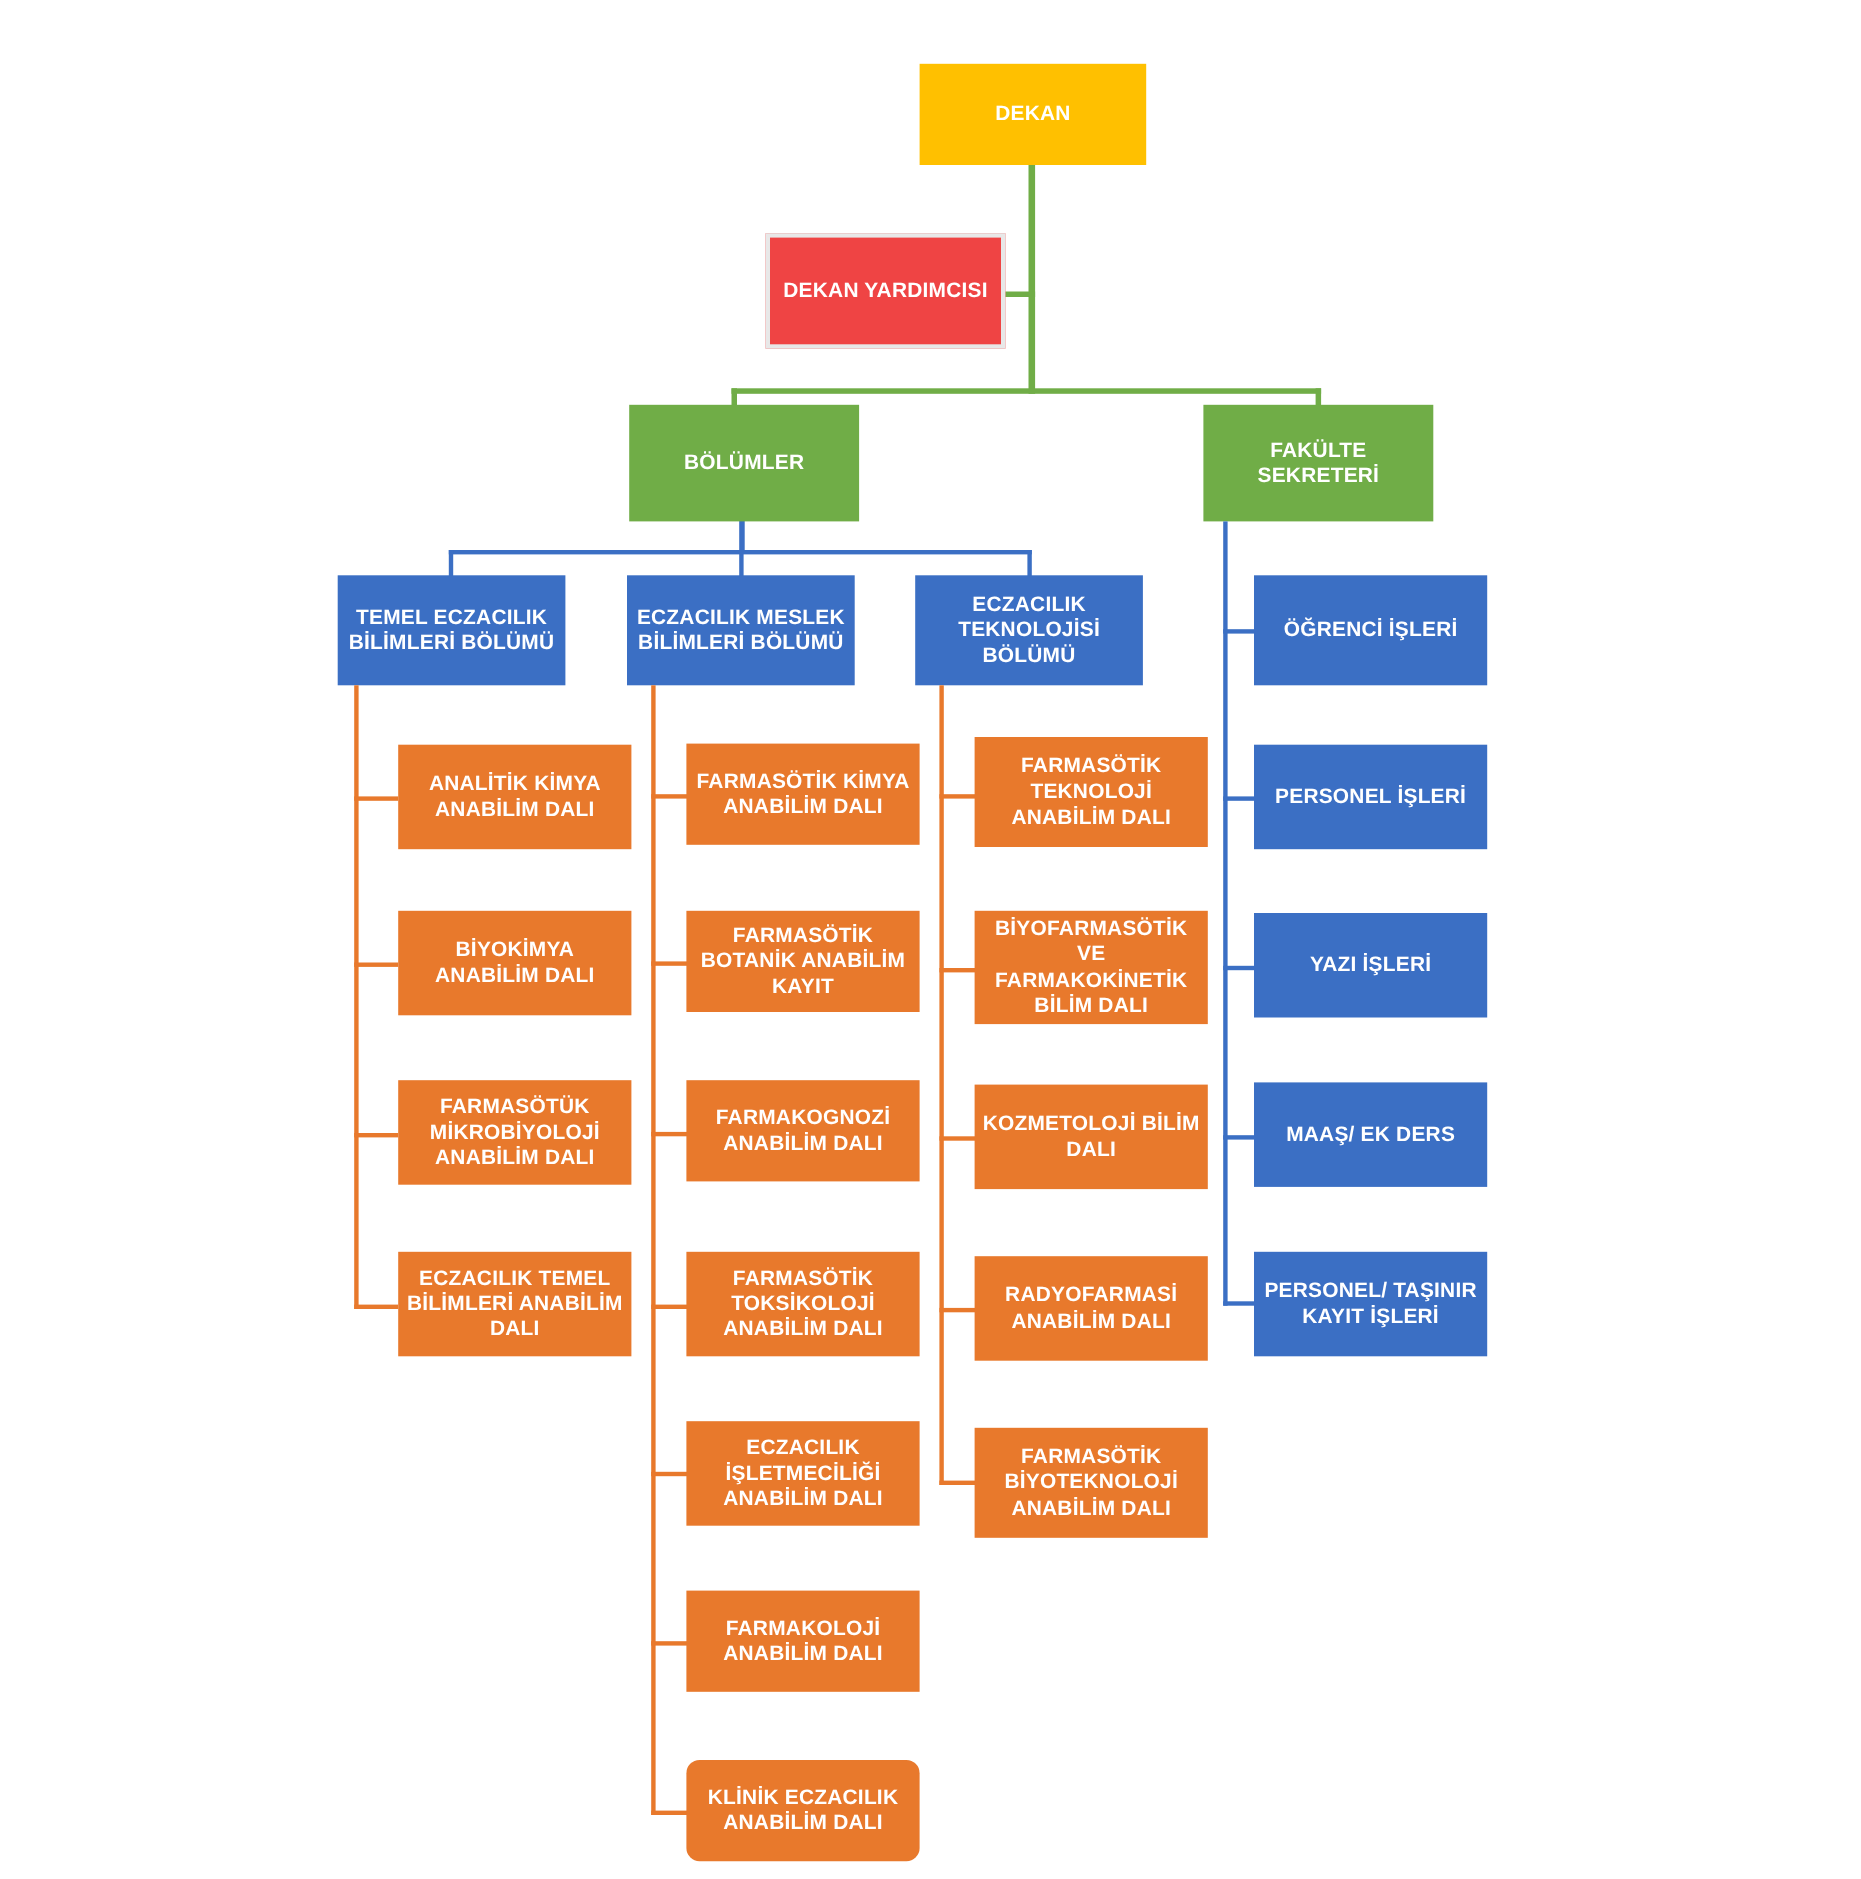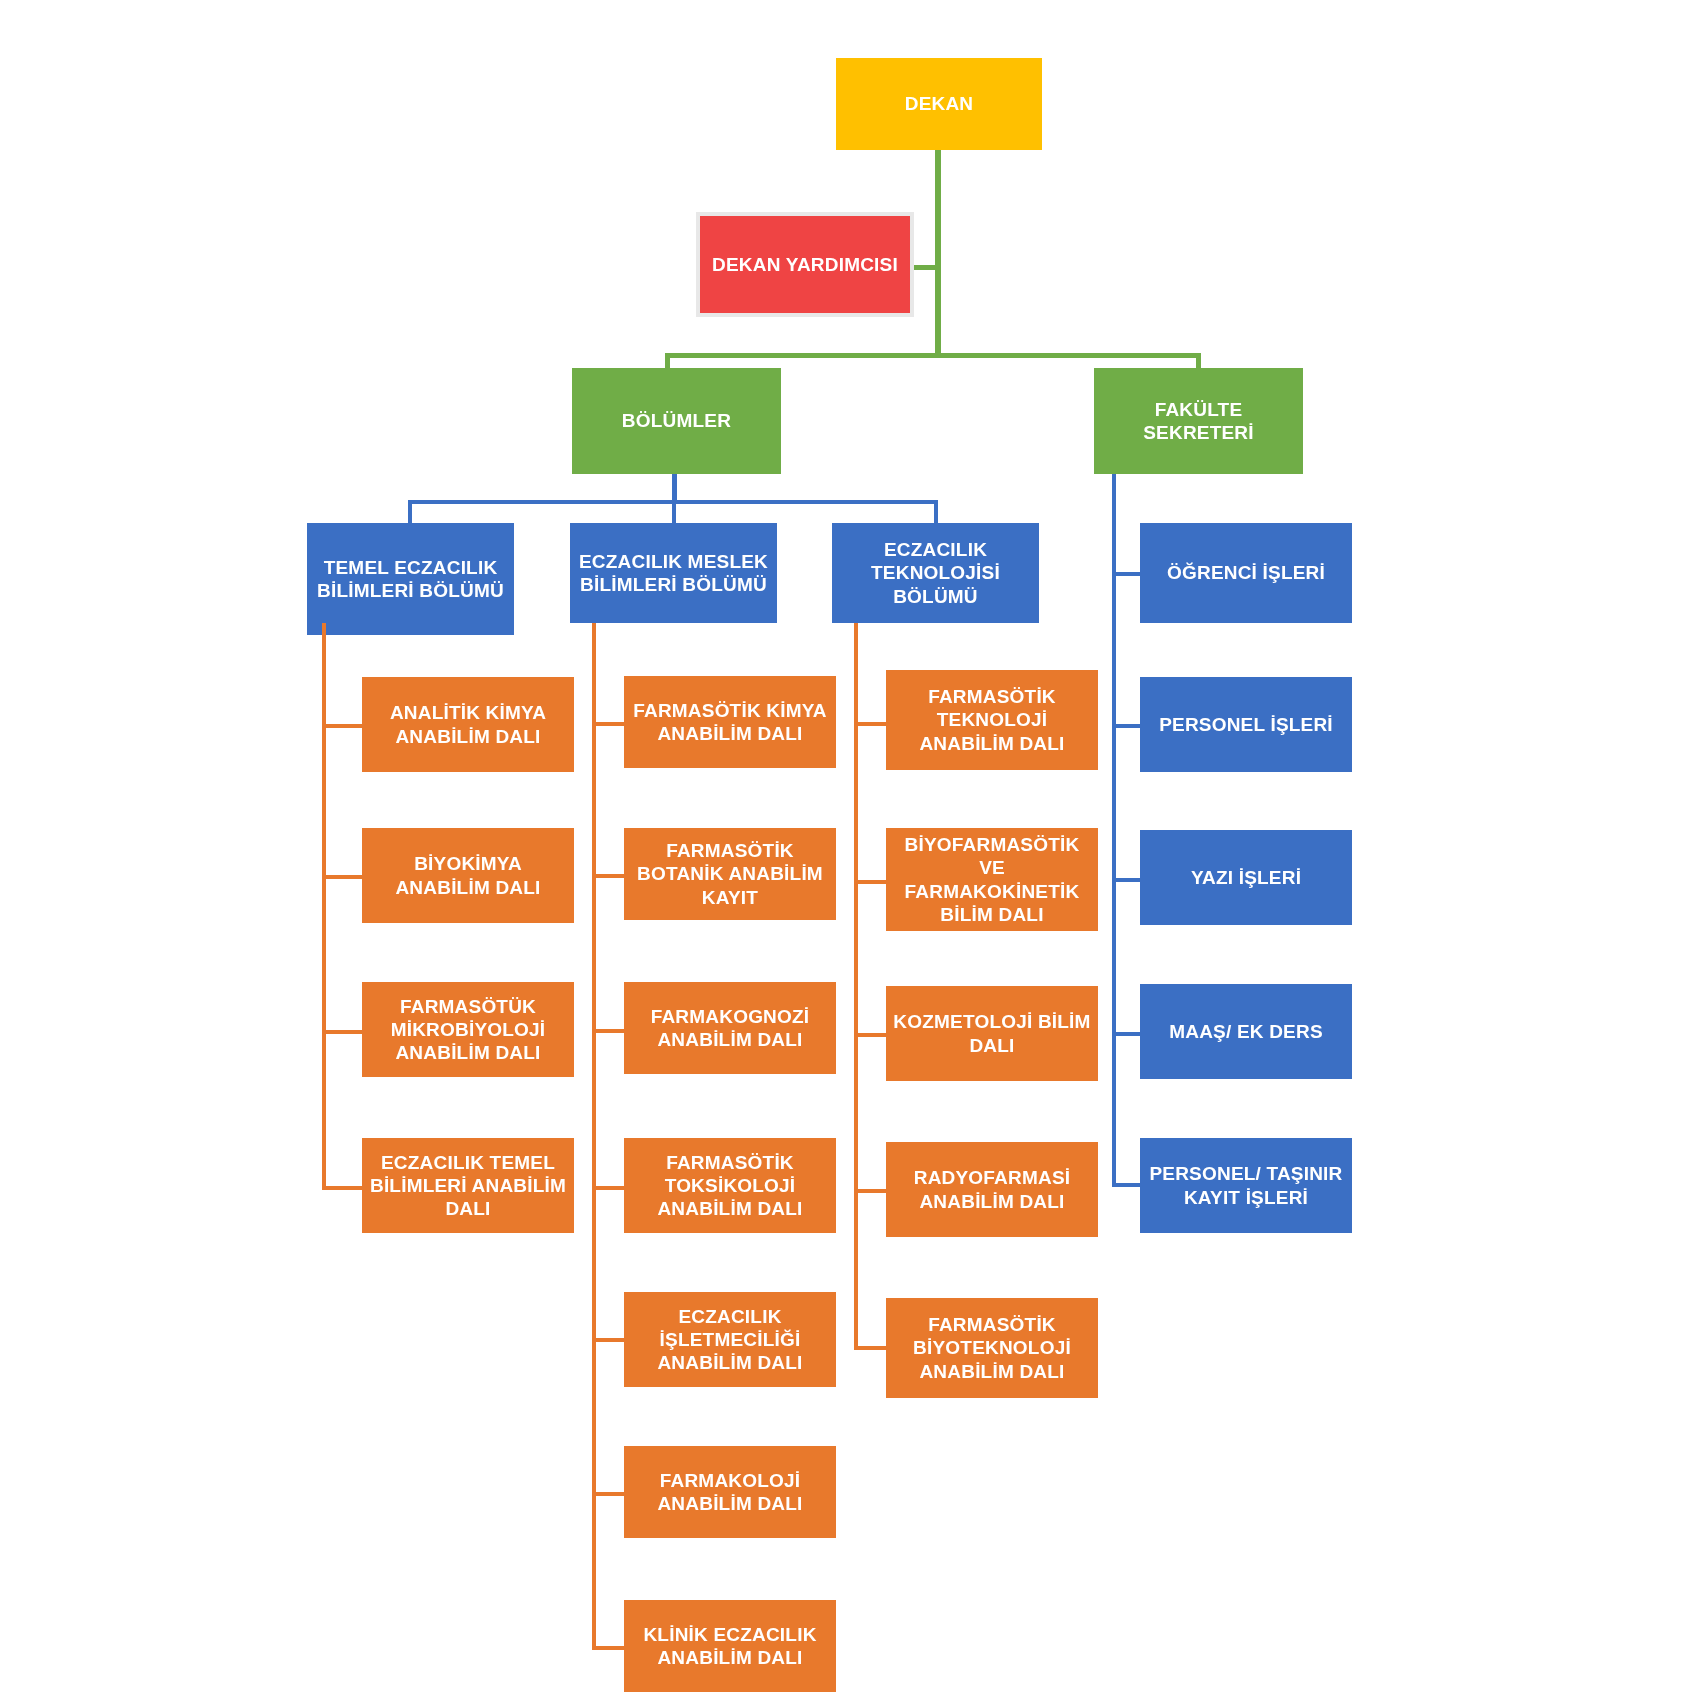--- a/index.html
+++ b/index.html
@@ -78,21 +78,21 @@
   <div class="conn conn-blue" style="left:934px; top:500px; width:4px; height:24px;"></div>
 
   <div class="node node-dekan" style="left:836px; top:58px; width:206px; height:92px;">DEKAN</div>
 
   <div class="node node-green-shadow" style="left:696px; top:212px; width:218px; height:105px;">DEKAN YARDIMCISI</div>
 
   <div class="node node-green" style="left:572px; top:368px; width:209px; height:106px;">BÖLÜMLER</div>
 
   <div class="node node-green" style="left:1094px; top:368px; width:209px; height:106px;">FAKÜLTE SEKRETERİ</div>
 
-  <div class="node node-blue" style="left:307px; top:523px; width:207px; height:112px;">TEMEL ECZACILIK BİLİMLERİ BÖLÜMÜ</div>
+  <div class="node node-blue" style="left:307px; top:523px; width:207px; height:100px;">TEMEL ECZACILIK BİLİMLERİ BÖLÜMÜ</div>
 
   <div class="node node-blue" style="left:570px; top:523px; width:207px; height:100px;">ECZACILIK MESLEK BİLİMLERİ BÖLÜMÜ</div>
 
   <div class="node node-blue" style="left:832px; top:523px; width:207px; height:100px;">ECZACILIK TEKNOLOJİSİ BÖLÜMÜ</div>
 
   <div class="conn conn-orange" style="left:322px; top:623px; width:4px; height:567px;"></div>
   <div class="conn conn-orange" style="left:322px; top:724px; width:40px; height:4px;"></div>
   <div class="conn conn-orange" style="left:322px; top:875px; width:40px; height:4px;"></div>
   <div class="conn conn-orange" style="left:322px; top:1030px; width:40px; height:4px;"></div>
   <div class="conn conn-orange" style="left:322px; top:1186px; width:40px; height:4px;"></div>
@@ -110,21 +110,21 @@
   <div class="conn conn-orange" style="left:592px; top:1338px; width:38px; height:4px;"></div>
   <div class="conn conn-orange" style="left:592px; top:1492px; width:38px; height:4px;"></div>
   <div class="conn conn-orange" style="left:592px; top:1646px; width:38px; height:4px;"></div>
 
   <div class="node node-orange" style="left:624px; top:676px; width:212px; height:92px;">FARMASÖTİK KİMYA ANABİLİM DALI</div>
   <div class="node node-orange" style="left:624px; top:828px; width:212px; height:92px;">FARMASÖTİK BOTANİK ANABİLİM KAYIT</div>
   <div class="node node-orange" style="left:624px; top:982px; width:212px; height:92px;">FARMAKOGNOZİ ANABİLİM DALI</div>
   <div class="node node-orange" style="left:624px; top:1138px; width:212px; height:95px;">FARMASÖTİK TOKSİKOLOJİ ANABİLİM DALI</div>
   <div class="node node-orange" style="left:624px; top:1292px; width:212px; height:95px;">ECZACILIK İŞLETMECİLİĞİ ANABİLİM DALI</div>
   <div class="node node-orange" style="left:624px; top:1446px; width:212px; height:92px;">FARMAKOLOJİ ANABİLİM DALI</div>
-  <div class="node node-orange" style="left:624px; top:1600px; width:212px; height:92px;">KLİNİK ECZACILIK ANABİLİM DALI</div>
+  <div class="node node-orange" style="left:624px; top:1600px; width:212px; height:92px;border-radius:12px;">KLİNİK ECZACILIK ANABİLİM DALI</div>
 
   <div class="conn conn-orange" style="left:854px; top:623px; width:4px; height:727px;"></div>
   <div class="conn conn-orange" style="left:854px; top:722px; width:38px; height:4px;"></div>
   <div class="conn conn-orange" style="left:854px; top:880px; width:38px; height:4px;"></div>
   <div class="conn conn-orange" style="left:854px; top:1033px; width:38px; height:4px;"></div>
   <div class="conn conn-orange" style="left:854px; top:1189px; width:38px; height:4px;"></div>
   <div class="conn conn-orange" style="left:854px; top:1346px; width:38px; height:4px;"></div>
 
   <div class="node node-orange" style="left:886px; top:670px; width:212px; height:100px;">FARMASÖTİK TEKNOLOJİ ANABİLİM DALI</div>
   <div class="node node-orange" style="left:886px; top:828px; width:212px; height:103px;">BİYOFARMASÖTİK VE FARMAKOKİNETİK BİLİM DALI</div>

